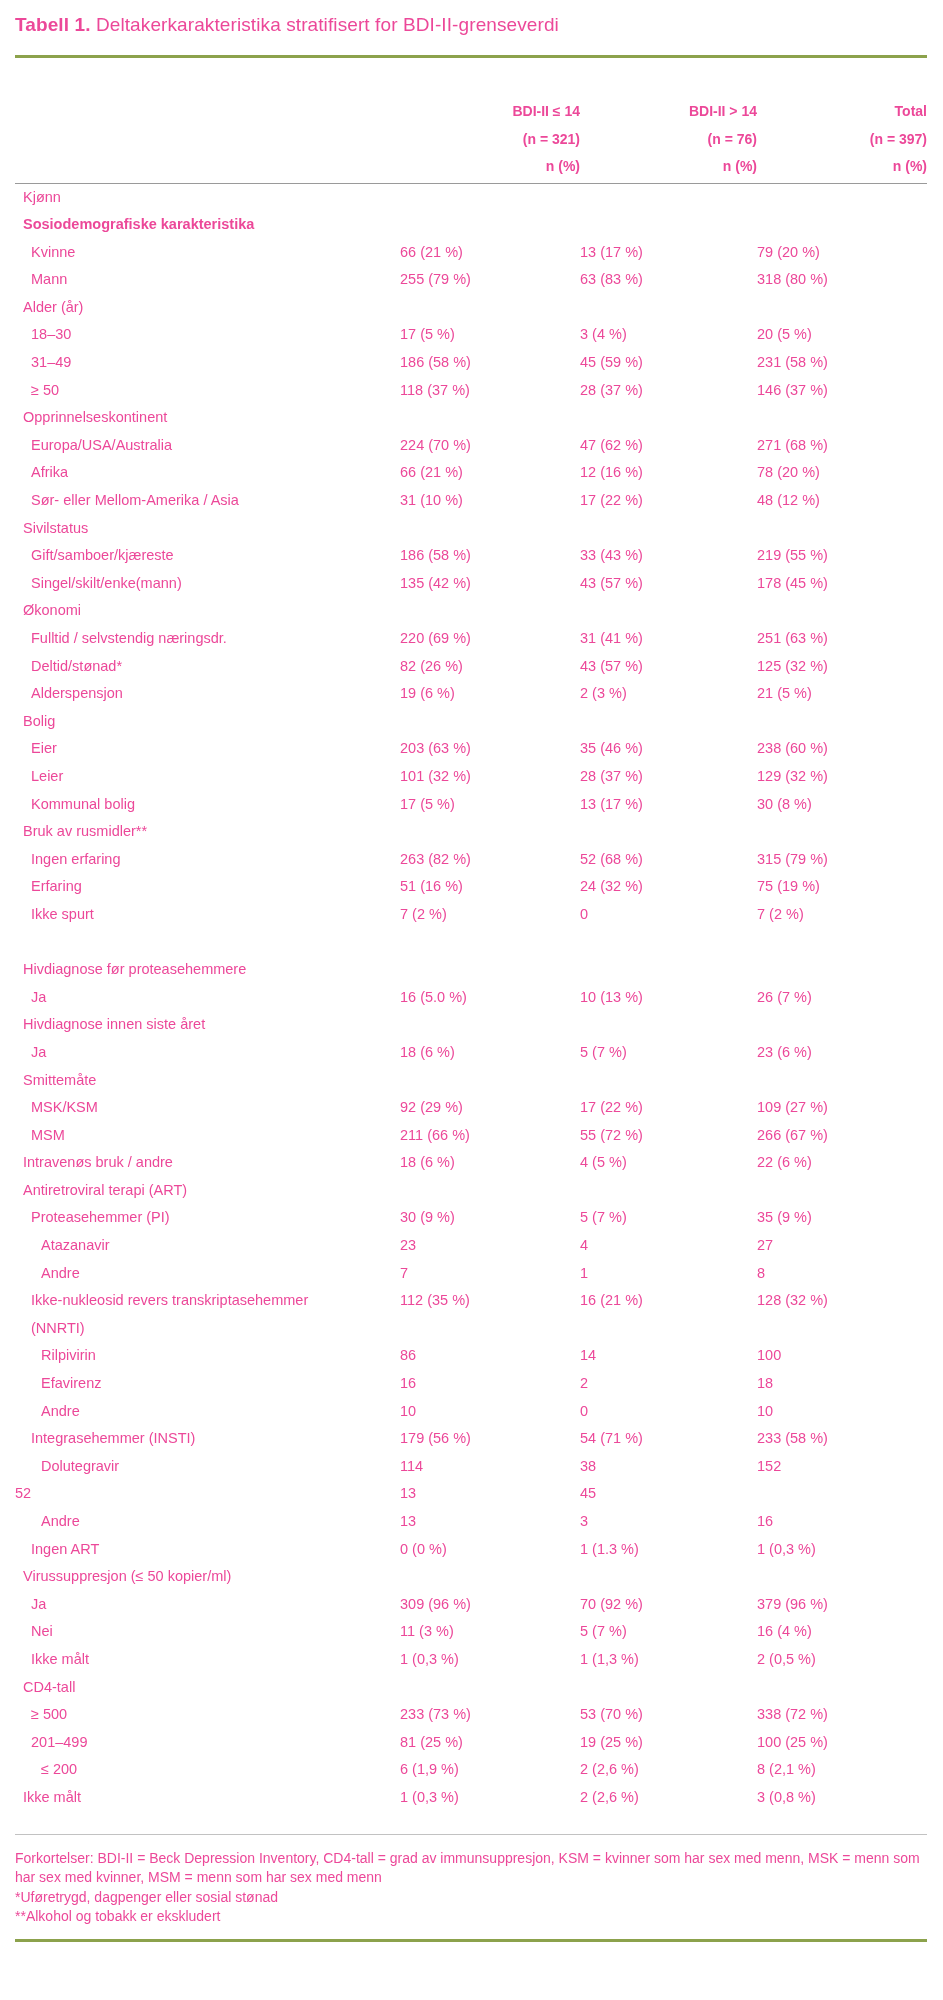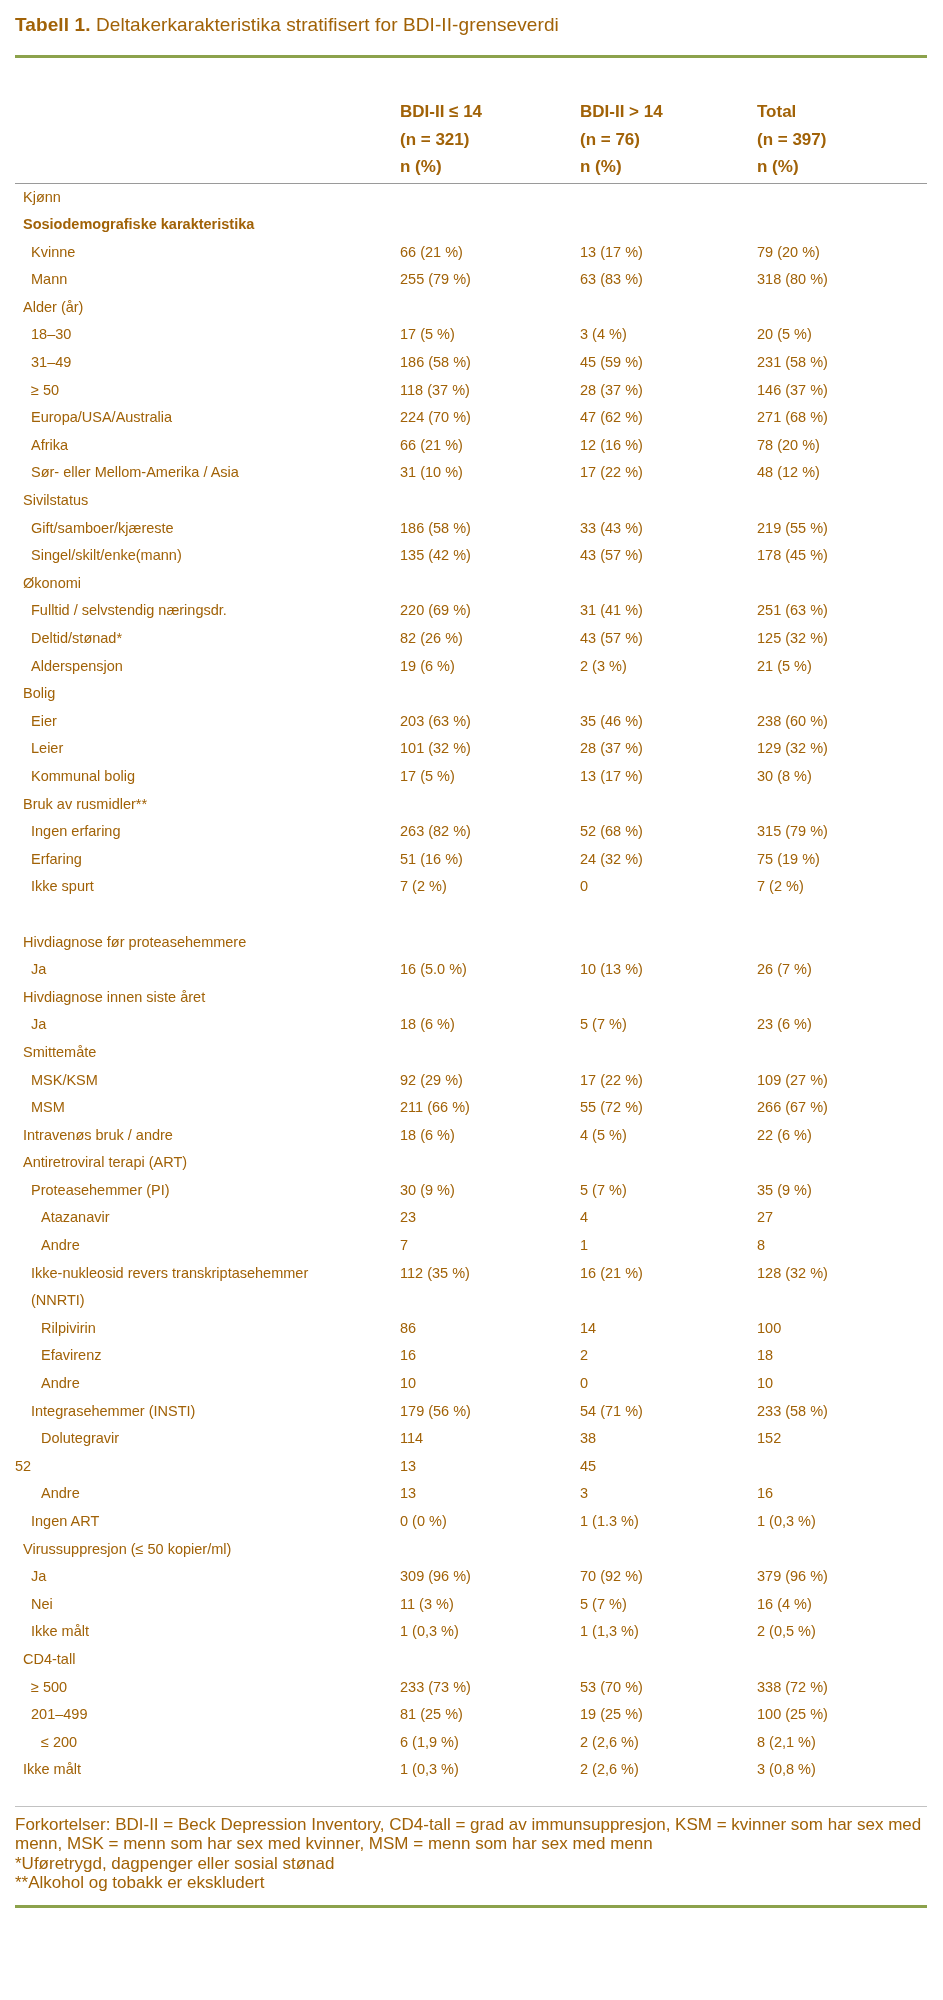--- a/index.html
+++ b/index.html
@@ -3,56 +3,56 @@
 <meta charset="utf-8">
 <title>Tabell 1</title>
 <style>
   html, body { margin: 0; padding: 0; background: #ffffff; }
   .page {
     position: relative;
     width: 943px;
     height: 2000px;
     overflow: hidden;
     background: #ffffff;
-    color: #a16207;
+    color: #ec4899;
     font-family: "Liberation Sans", "DejaVu Sans", sans-serif;
   }
   .content { padding: 12px 16px 0 15px; }
 
   .title { font-size: 19px; line-height: 26px; letter-spacing: 0.1px; }
   .title .bold { font-weight: 700; }
 
   .rule-green-top    { border-top: 3px solid #8CA24C; margin-top: 17px; }
   .rule-green-bottom { border-top: 3px solid #8CA24C; margin-top: 12px; }
   .rule-gray         { border-top: 1px solid #c2c2c2; margin-top: 22px; }
 
   .thead {
     display: grid;
     grid-template-columns: 385px 180px 177px 1fr;
     padding-top: 40px;
     padding-bottom: 2px;
     border-bottom: 1px solid #9a9a9a;
   }
-  .thead .hline { font-weight: 700; font-size: 17px; line-height: 27.5px; }
+  .thead .hline { font-weight: 700; font-size: 14px; line-height: 27.5px; text-align: right; }
 
   .tbody { }
   .trow {
     display: grid;
     grid-template-columns: 385px 180px 177px 1fr;
     align-items: start;
   }
   .trow.spacer { height: 27.6px; }
   .cell { font-size: 14.5px; line-height: 27.6px; }
   .cell.label { white-space: pre-line; }
   .ind0 { padding-left: 8px; }
   .ind1 { padding-left: 16px; }
   .ind2 { padding-left: 26px; }
   .trow.bold .cell { font-weight: 700; }
 
-  .footnotes { margin-top: 8px; font-size: 17px; line-height: 19.5px; }
+  .footnotes { margin-top: 14px; font-size: 14px; line-height: 19.5px; }
 </style>
 </head>
 <body>
 
 <div class="page">
   <div class="content">
 
     <div class="title">
       <span class="bold">Tabell 1.</span>
       <span>Deltakerkarakteristika stratifisert for BDI-II-grenseverdi</span>
@@ -122,20 +122,26 @@
           <div class="cell val">45 (59 %)</div>
           <div class="cell val">231 (58 %)</div>
         </div>
         <div class="trow">
           <div class="cell label ind1">≥ 50</div>
           <div class="cell val">118 (37 %)</div>
           <div class="cell val">28 (37 %)</div>
           <div class="cell val">146 (37 %)</div>
         </div>
         <div class="trow">
+          <div class="cell label ind0">Opprinnelseskontinent</div>
+          <div class="cell val"></div>
+          <div class="cell val"></div>
+          <div class="cell val"></div>
+        </div>
+        <div class="trow">
           <div class="cell label ind1">Europa/USA/Australia</div>
           <div class="cell val">224 (70 %)</div>
           <div class="cell val">47 (62 %)</div>
           <div class="cell val">271 (68 %)</div>
         </div>
         <div class="trow">
           <div class="cell label ind1">Afrika</div>
           <div class="cell val">66 (21 %)</div>
           <div class="cell val">12 (16 %)</div>
           <div class="cell val">78 (20 %)</div>

